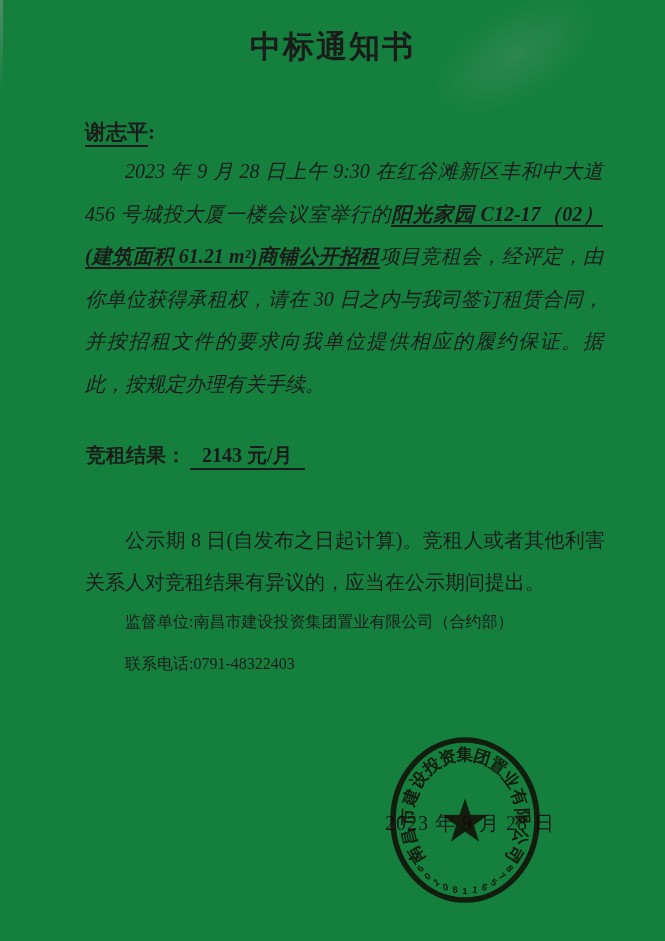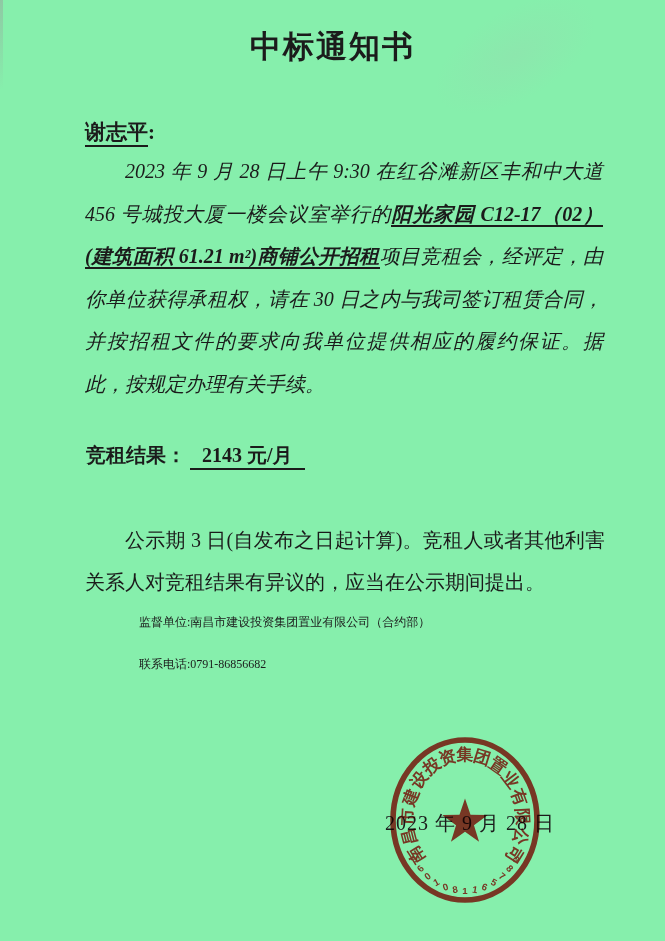--- a/index.html
+++ b/index.html
@@ -1,21 +1,21 @@
 <!DOCTYPE html>
 <html><head>
 <meta charset="utf-8">
 <style>
   html, body { margin: 0; padding: 0; background: #e8e8e8; }
   .page {
     position: relative;
     width: 665px;
     height: 941px;
     margin: 0 auto;
-    background: #86efac;
+    background: #15803d;
     overflow: hidden;
     font-family: "Liberation Serif", "DejaVu Serif", serif;
     color: #1b1b1b;
   }
   
   .edge-mark {
     position: absolute; left: 0; top: 0; width: 3px; height: 90px;
     background: linear-gradient(#9a9a9a, rgba(150,150,150,0));
     opacity: .45;
   }
@@ -75,23 +75,22 @@
     margin: 0;
     font-size: 20px;
     line-height: 42px;
     text-align: justify;
     text-align-last: left;
     text-indent: 2em;
   }
   .contact-block {
     position: absolute;
     top: 601px; left: 125px;
-    font-size: 12px;
+    font-size: 16px;
     line-height: 42px;
-    margin-left: 14px;
   }
   .lessor-line {
     position: absolute;
     top: 767px; left: 228px;
     font-size: 20px;
   }
   .date-line {
     position: absolute;
     top: 810px; left: 385px;
     font-size: 20px;
@@ -117,25 +116,25 @@
   <div class="corner-smudge"></div>
 
   <h1 class="doc-title">中标通知书</h1>
 
   <div class="addressee"><span class="name-u">谢志平</span><span>:</span></div>
 
   <p class="body-par"><span>2023 年 9 月 28 日上午 9:30 在红谷滩新区丰和中大道 456 号城投大厦一楼会议室举行的</span><span class="seg-underline">阳光家园 C12-17（02）(建筑面积 61.21 m²)商铺公开招租</span><span>项目竞租会，经评定，由你单位获得承租权，请在 30 日之内与我司签订租赁合同，并按招租文件的要求向我单位提供相应的履约保证。据此，按规定办理有关手续。</span></p>
 
   <div class="result-line"><span>竞租结果：</span><span class="result-value">2143 元/月</span></div>
 
-  <p class="notice-par">公示期 3 日(自发布之日起计算)。竞租人或者其他利害关系人对竞租结果有异议的，应当在公示期间提出。</p>
+  <p class="notice-par">公示期 8 日(自发布之日起计算)。竞租人或者其他利害关系人对竞租结果有异议的，应当在公示期间提出。</p>
 
   <div class="contact-block">
     <div>监督单位:南昌市建设投资集团置业有限公司（合约部）</div>
-    <div>联系电话:0791-86856682</div>
+    <div>联系电话:0791-48322403</div>
   </div>
 
 
   <div class="date-line">2023 年 9 月 28 日</div>
 
   <svg id="seal-svg" class="seal-svg" viewBox="0 0 200 220">
       <ellipse cx="100" cy="110" rx="90" ry="100" fill="none" stroke="#e02b25" stroke-width="7"></ellipse>
       <polygon points="100.0,83.0 93.1,103.5 71.5,103.7 88.8,116.6 82.4,137.3 100.0,124.8 117.6,137.3 111.2,116.6 128.5,103.7 106.9,103.5" fill="#e02b25"></polygon>
       <text x="38.9" y="153.5" transform="rotate(-122.0 38.9 153.5)" text-anchor="middle" dominant-baseline="central" fill="#e02b25" font-size="21" font-weight="bold">南</text>
       <text x="30.3" y="130.6" transform="rotate(-104.6 30.3 130.6)" text-anchor="middle" dominant-baseline="central" fill="#e02b25" font-size="21" font-weight="bold">昌</text>

